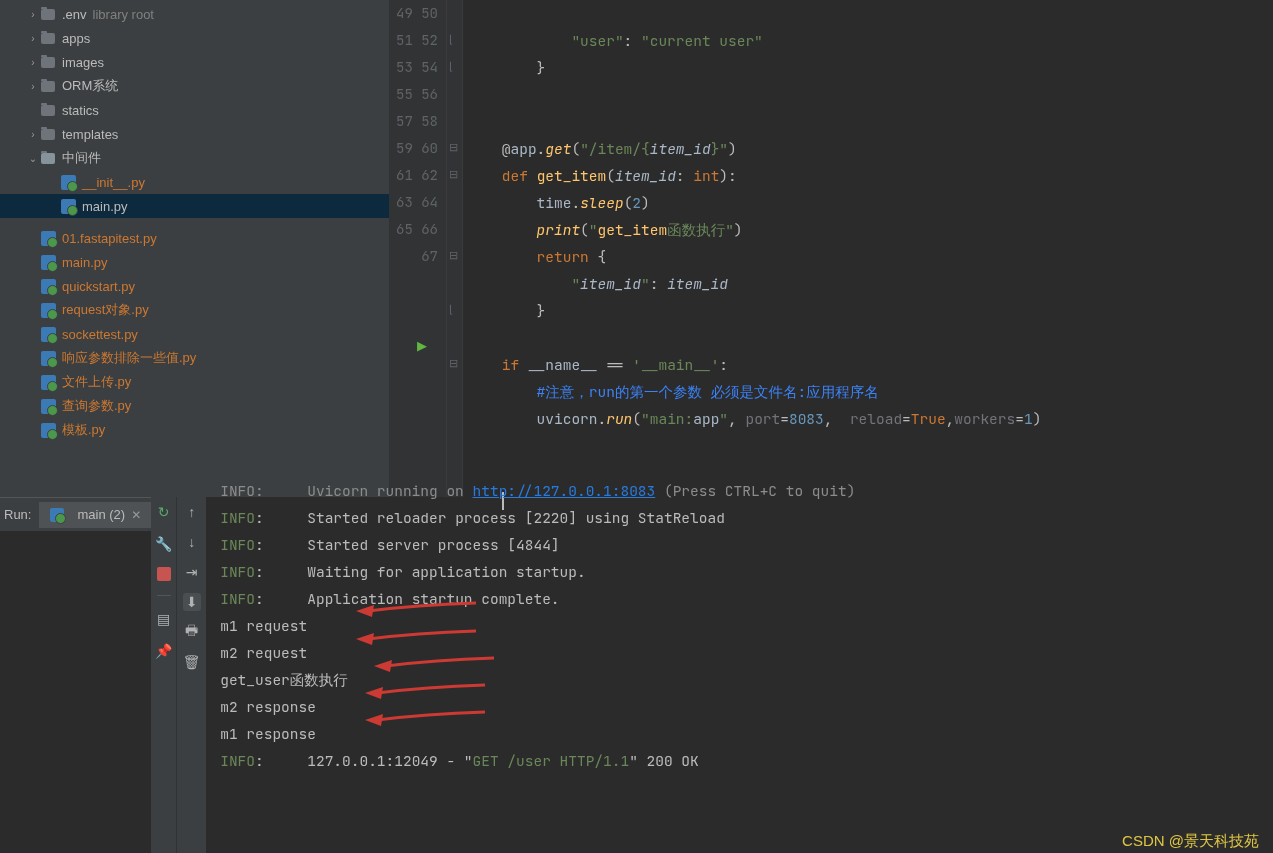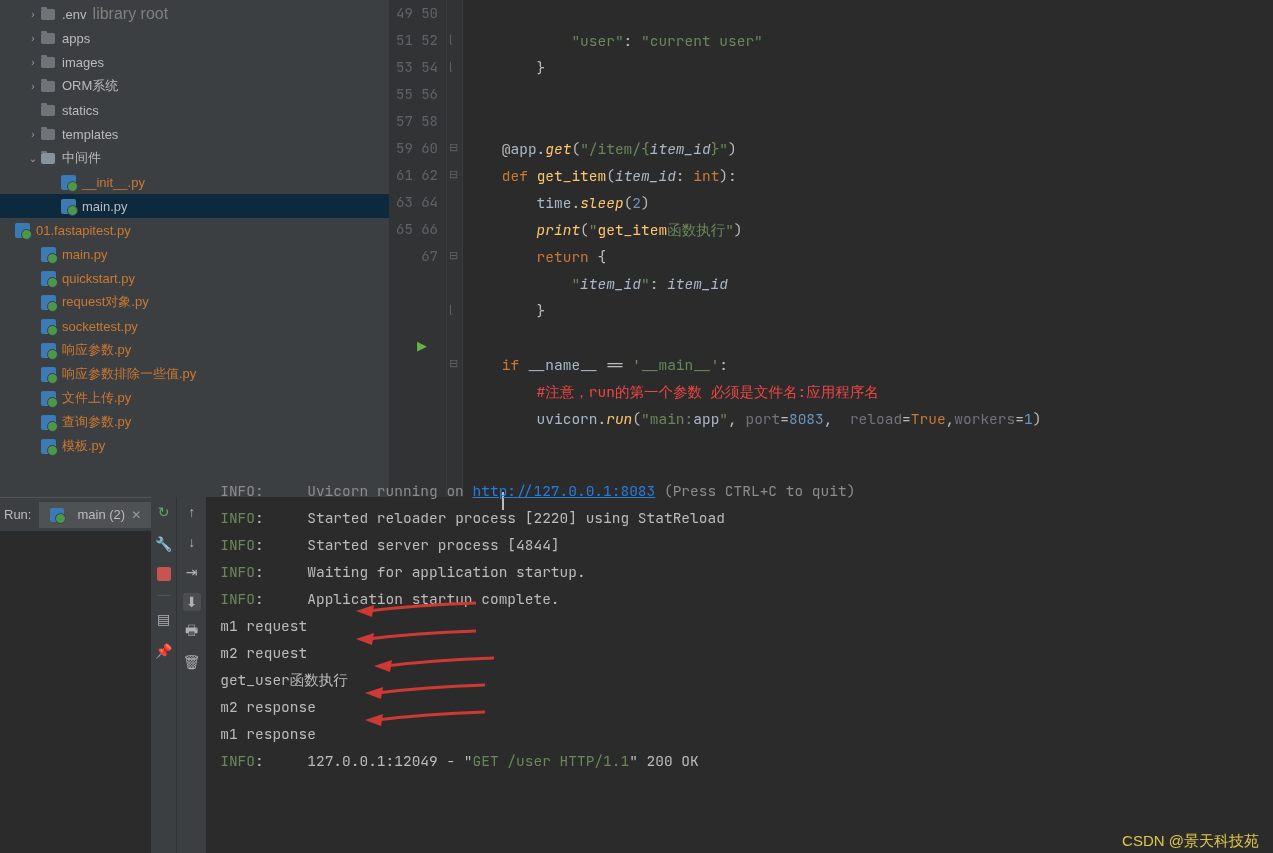--- a/index.html
+++ b/index.html
@@ -13,35 +13,35 @@
 .row .arrow { width:14px; text-align:center; color:#999; font-size:10px;}
 .ic { width:16px; height:16px; margin-right:6px; display:inline-flex; align-items:center; justify-content:center; }
 .folder { background:#6f737a; border-radius:2px; width:14px; height:11px; position:relative;}
 .folder::before{content:'';position:absolute;top:-2px;left:0;width:6px;height:2px;background:#6f737a;border-radius:1px 1px 0 0;}
 .folder.open { background:#87939a;}
 .pyfile { position:relative;width:15px;height:15px;background:#3c7ab5;border-radius:2px;}
 .pyfile::after{content:'';position:absolute;right:-2px;bottom:-2px;width:9px;height:9px;border-radius:50%;background:#4b974b;border:1px solid #3c3f41;}
 .imgfile{width:14px;height:12px;border:1px solid #a35f3e;background:linear-gradient(135deg,#c9734b 40%,#7bb26d 40%);}
 .label { color:#bbbbbb; }
 .label.orange { color:#cc7832; }
-.label.dim { color:#808080; margin-left:6px; font-size:16px;}
+.label.dim { color:#808080; margin-left:6px; font-size:13px;}
 .sel { background:#0d293e; }
 
 
 .editor { flex:1; display:flex; background:#2b2b2b; position:relative;}
 .gutter { width:57px; background:#313335; text-align:right; padding-right:8px; color:#606366; font-family:"JetBrains Mono","Consolas",monospace; font-size:14px; line-height:27px; padding-top:0px;border-right:1px solid #3b3b3b;}
 .gutter2{width:16px;background:#313335;border-right:1px solid #3b3b3b;position:relative;}
 .fold{position:absolute;left:2px;color:#606366;font-size:11px;}
 .runmark{position:absolute;left:-30px;top:338px;color:#62b543;}
 .code { flex:1; font-family:"JetBrains Mono","Consolas",monospace; font-size:14.5px; line-height:27px; padding-left:4px; white-space:pre; }
 .kw { color:#cc7832; }
 .str { color:#6a8759; }
 .fn { color:#ffc66d; }
 .var { color:#a9b7c6; }
-.comment{color:#ef4444;}
+.comment{color:#3b82f6;}
 .ital{font-style:italic;}
 .link{color:#287bde;text-decoration:underline;}
 .num{color:#6897bb;}
 .kwarg{color:#72737a;}
 .cursor{display:inline-block;width:2px;height:18px;background:#bbbbbb;vertical-align:middle;}
 
 
 .bottom { height:440px; background:#2b2b2b; display:flex; }
 .tabstrip{height:34px;background:#3c3f41;display:flex;align-items:center;padding-left:4px;border-top:1px solid #555;}
 .runlbl{color:#bbbbbb;margin-right:8px;}
@@ -127,21 +127,21 @@
           </span>
           <span class="label orange">__init__.py</span>
         </div>
         <div class="row sel" style="padding-left: 46px;">
           <span class="arrow"></span>
           <span class="ic">
             <span class="pyfile"></span>
           </span>
           <span class="label">main.py</span>
         </div>
-        <div class="row" style="">
+        <div class="row" style="padding-left: 26px; margin-top: 8px;">
           <span class="arrow"></span>
           <span class="ic">
             <span class="pyfile"></span>
           </span>
           <span class="label orange">01.fastapitest.py</span>
         </div>
         <div class="row" style="padding-left: 26px;">
           <span class="arrow"></span>
           <span class="ic">
             <span class="pyfile"></span>
@@ -161,27 +161,20 @@
             <span class="pyfile"></span>
           </span>
           <span class="label orange">request对象.py</span>
         </div>
         <div class="row" style="padding-left: 26px;">
           <span class="arrow"></span>
           <span class="ic">
             <span class="pyfile"></span>
           </span>
           <span class="label orange">sockettest.py</span>
-        </div>
-        <div class="row" style="padding-left: 26px;">
-          <span class="arrow"></span>
-          <span class="ic">
-            <span class="pyfile"></span>
-          </span>
-          <span class="label orange">响应参数.py</span>
         </div>
         <div class="row" style="padding-left: 26px;">
           <span class="arrow"></span>
           <span class="ic">
             <span class="pyfile"></span>
           </span>
           <span class="label orange">响应参数排除一些值.py</span>
         </div>
         <div class="row" style="padding-left: 26px;">
           <span class="arrow"></span>

